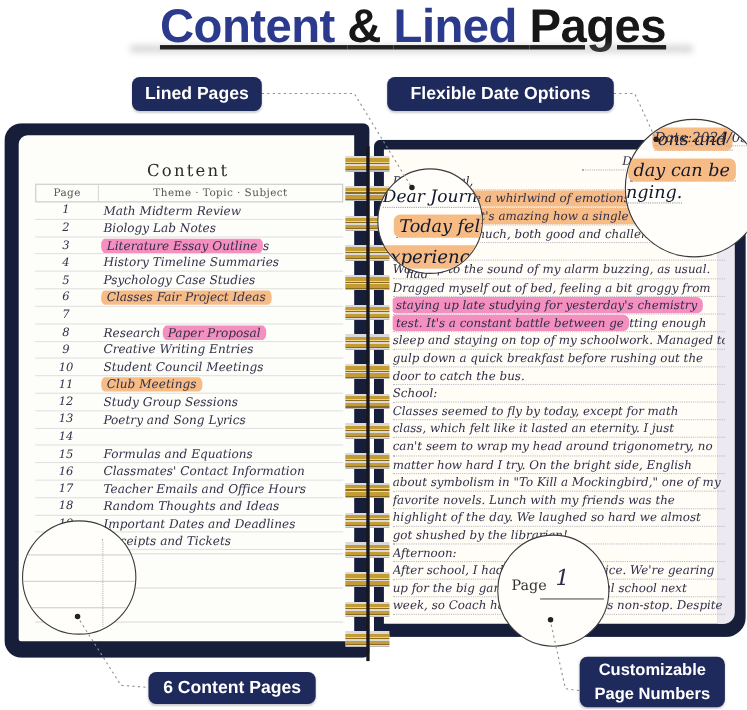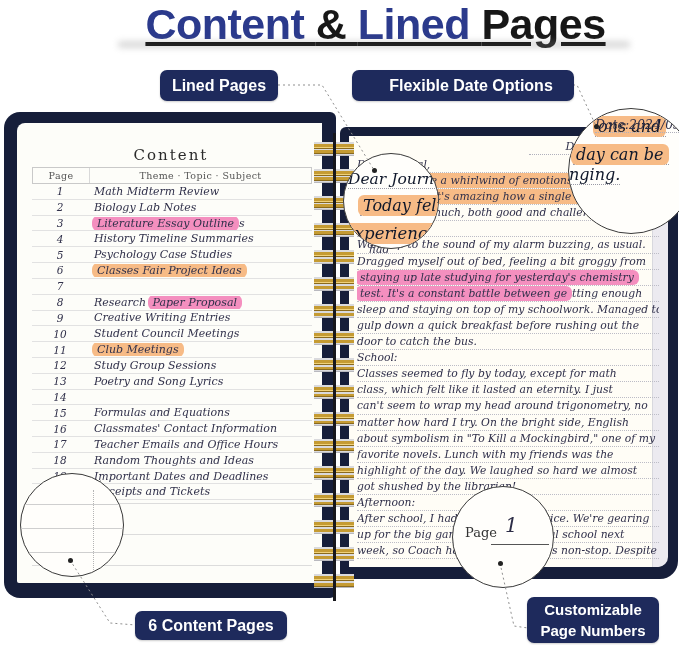--- a/index.html
+++ b/index.html
@@ -10,22 +10,22 @@
   .title{position:absolute;top:0px;left:0;width:100%;padding-left:72px;box-sizing:border-box;
          text-align:center;font-weight:700;font-size:43px;letter-spacing:-0.5px;white-space:nowrap;text-decoration:underline;}
   .t-blue{color:#2b3a8c;} .t-black{color:#171717;}
   .title-reflection{position:absolute;left:118px;top:41px;width:512px;height:7px;background:#8e8e8e;
          opacity:.33;filter:blur(3px);border-radius:3px;}
 
   
   .pill{position:absolute;background:#1e2a5c;color:#fff;font-weight:700;border-radius:7px;
         display:flex;align-items:center;justify-content:center;text-align:center;z-index:45;
         box-shadow:0 1px 2px rgba(0,0,0,.2);}
-  .pill-lined{left:120px;top:70px;width:118px;height:31px;font-size:16px;margin-left:40px;}
-  .pill-date{left:352px;top:70px;width:206px;height:31px;font-size:16px;padding-left:16px;}
+  .pill-lined{left:120px;top:70px;width:118px;height:31px;font-size:16px;}
+  .pill-date{left:352px;top:70px;width:206px;height:31px;font-size:16px;}
   .pill-content6{left:135px;top:611px;width:152px;height:29px;font-size:16px;}
   .pill-custom{left:527px;top:597px;width:132px;height:46px;font-size:15px;flex-direction:column;line-height:1.4;}
 
   
   .marble{background:
      radial-gradient(circle at 18% 10%, rgba(203,162,60,.95) 0 3px, transparent 6px),
      radial-gradient(circle at 55% 30%, rgba(203,162,60,.7) 0 4px, transparent 8px),
      radial-gradient(circle at 80% 55%, rgba(140,170,190,.55) 0 3px, transparent 7px),
      radial-gradient(circle at 35% 62%, rgba(203,162,60,.8) 0 4px, transparent 8px),
      radial-gradient(circle at 65% 88%, rgba(203,162,60,.85) 0 4px, transparent 8px),

